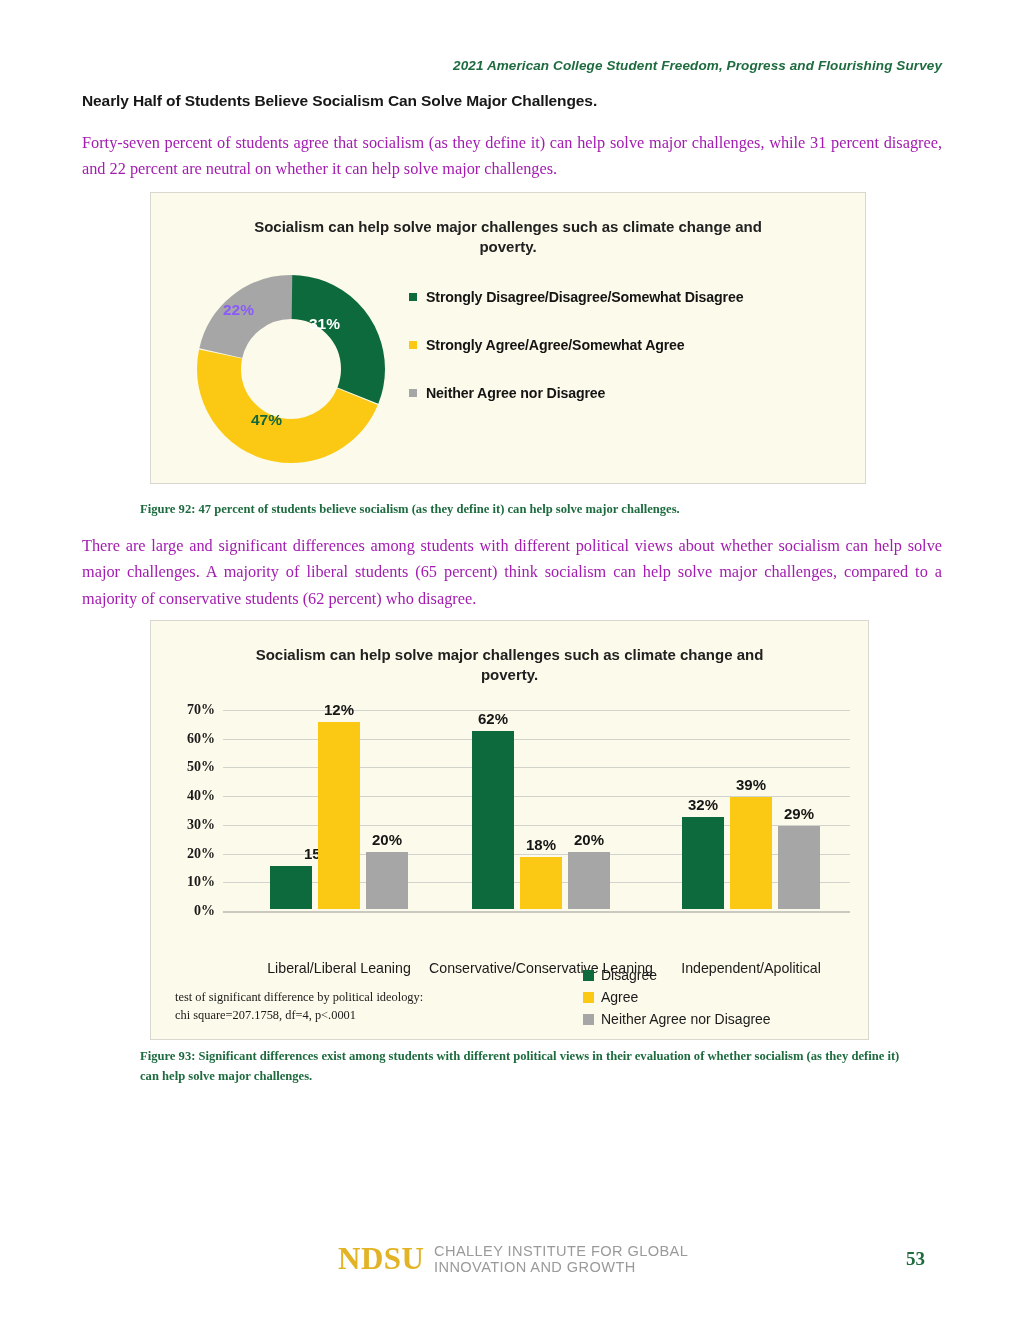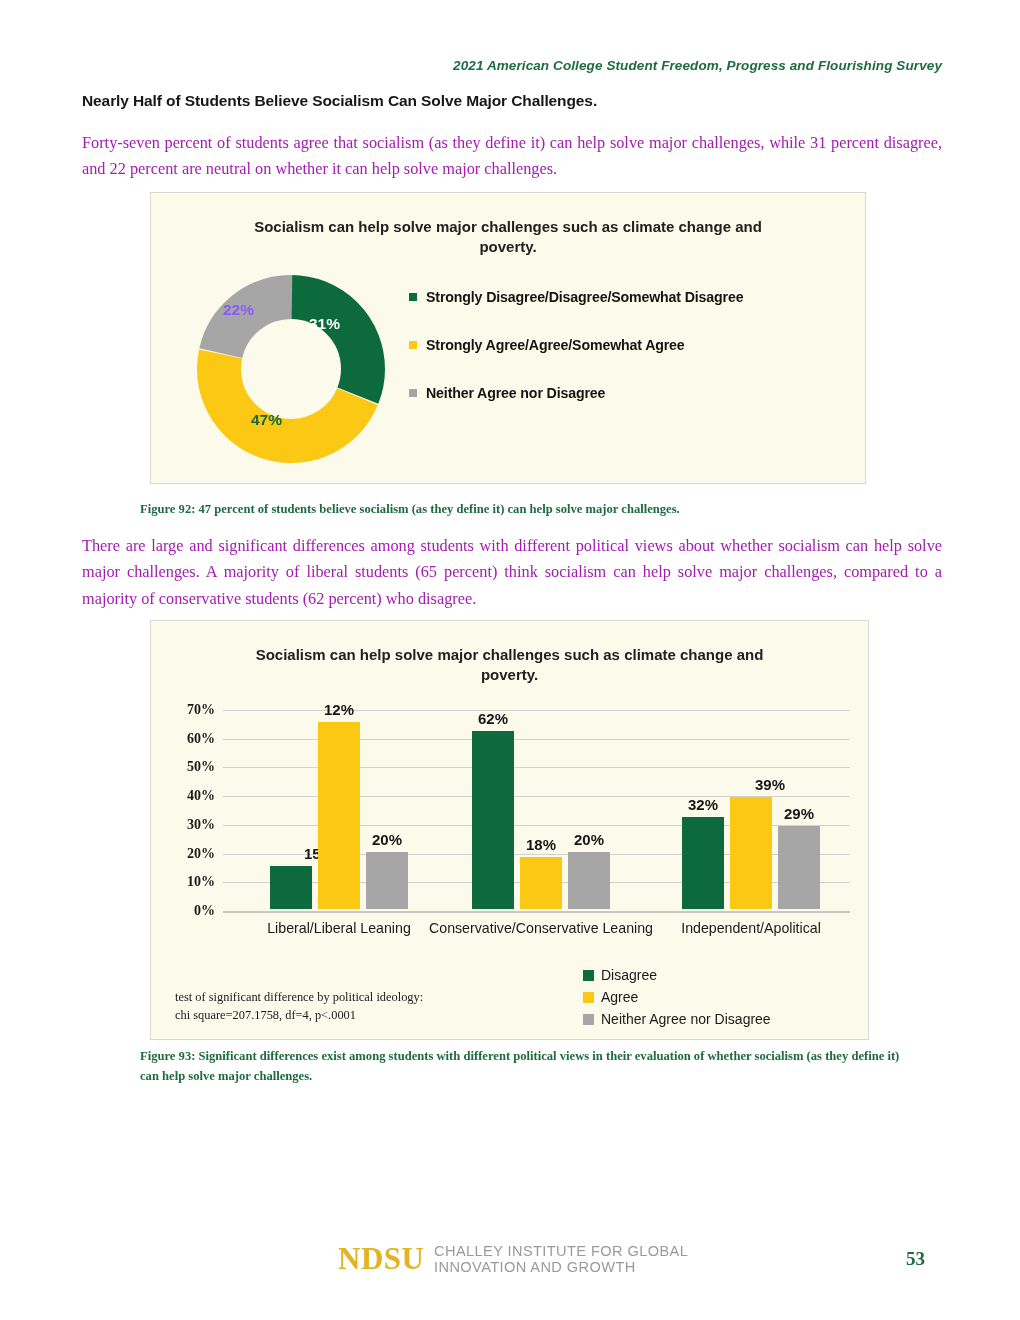--- a/index.html
+++ b/index.html
@@ -108,21 +108,21 @@
     font-family:"Liberation Sans", sans-serif;
     font-weight:bold; font-size:15px; color:#161616;
     text-align:center; transform:translateX(-50%);
     white-space:nowrap;
   }
   .cat-label {
     position:absolute;
     font-family:"Liberation Sans", sans-serif;
     font-size:14.2px; color:#1a1a1a;
     text-align:center; transform:translateX(-50%);
-    line-height:1.3; width:230px;
+    line-height:1.3; width:230px;margin-top:40px;
   }
 
   .bar-legend { position:absolute; left:432px; top:346px; }
   .bl-row { display:flex; align-items:center; margin-bottom:6px; }
   .bl-sq { width:11px; height:11px; flex:0 0 11px; margin-right:7px; }
   .bl-txt {
     font-family:"Liberation Sans", sans-serif;
     font-size:14px; color:#1a1a1a; white-space:nowrap;
   }
 
@@ -235,21 +235,21 @@
           <div class="bar-val" style="left: 236px; top: 209.571px;">20%</div>
           <div class="bar" style="left: 321px; width: 42px; height: 178.029px; bottom: 130px; background: rgb(12, 106, 60);"></div>
           <div class="bar-val" style="left: 342px; top: 88.9714px;">62%</div>
           <div class="bar" style="left: 369px; width: 42px; height: 51.6857px; bottom: 130px; background: rgb(251, 201, 19);"></div>
           <div class="bar-val" style="left: 390px; top: 215.314px;">18%</div>
           <div class="bar" style="left: 417px; width: 42px; height: 57.4286px; bottom: 130px; background: rgb(166, 166, 166);"></div>
           <div class="bar-val" style="left: 438px; top: 209.571px;">20%</div>
           <div class="bar" style="left: 531px; width: 42px; height: 91.8857px; bottom: 130px; background: rgb(12, 106, 60);"></div>
           <div class="bar-val" style="left: 552px; top: 175.114px;">32%</div>
           <div class="bar" style="left: 579px; width: 42px; height: 111.986px; bottom: 130px; background: rgb(251, 201, 19);"></div>
-          <div class="bar-val" style="left: 600px; top: 155.014px; margin-left: 19px;">39%</div>
+          <div class="bar-val" style="left: 600px; top: 155.014px;">39%</div>
           <div class="bar" style="left: 627px; width: 42px; height: 83.2714px; bottom: 130px; background: rgb(166, 166, 166);"></div>
           <div class="bar-val" style="left: 648px; top: 183.729px;">29%</div>
         </div>
       <div id="cats-layer">
           <div class="cat-label" style="left: 188px; top: 298px;">Liberal/Liberal Leaning</div>
           <div class="cat-label" style="left: 390px; top: 298px;">Conservative/Conservative Leaning</div>
           <div class="cat-label" style="left: 600px; top: 298px;">Independent/Apolitical</div>
         </div>
     </div>
 

